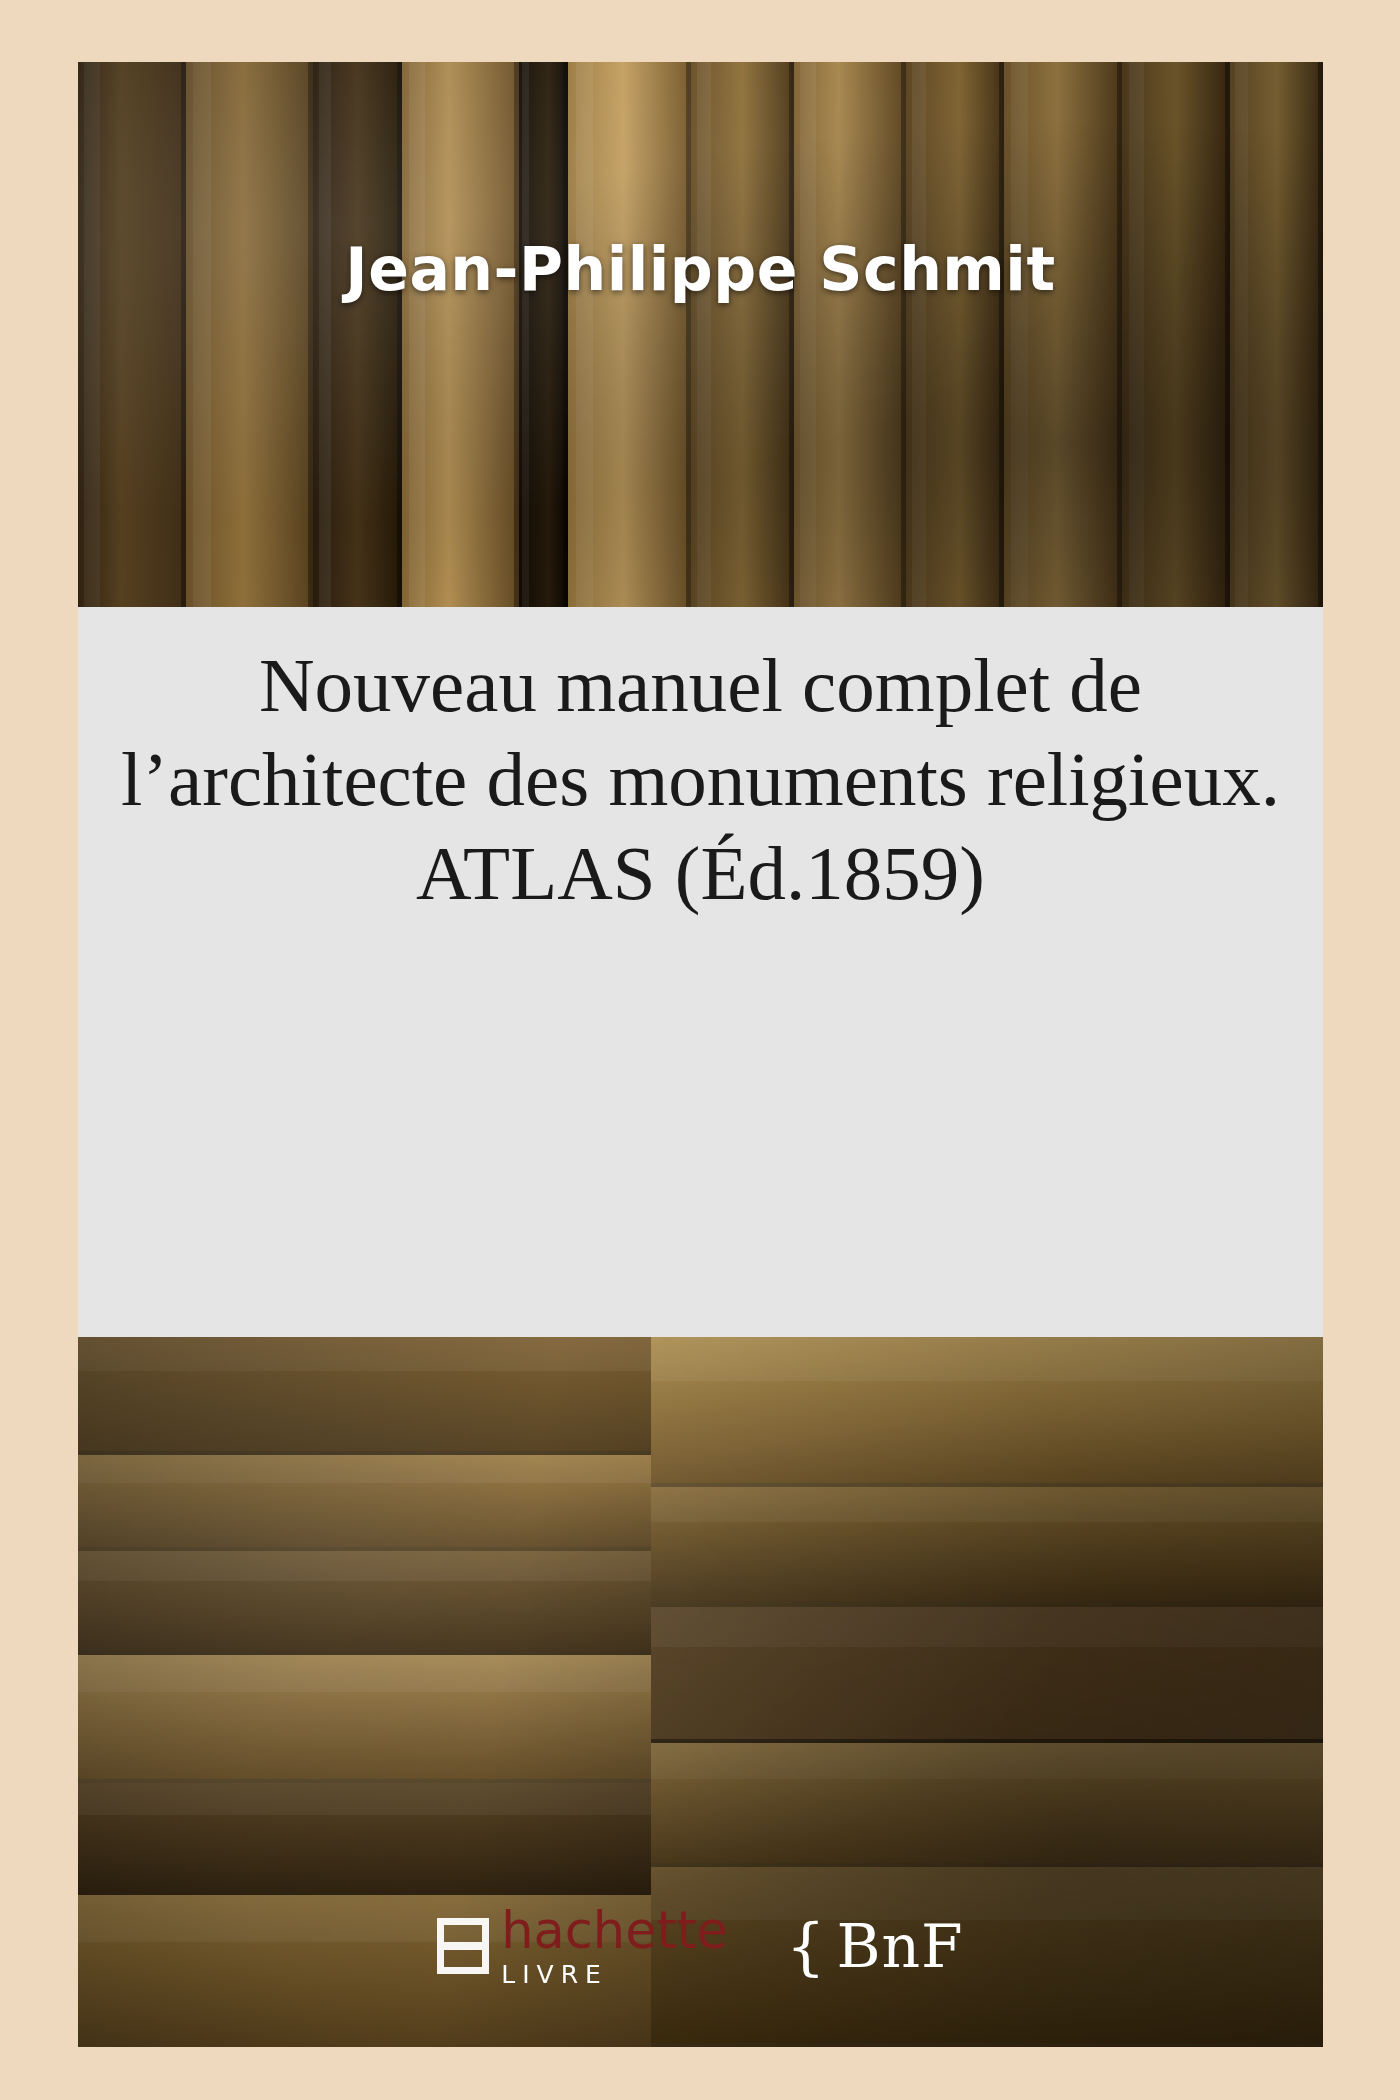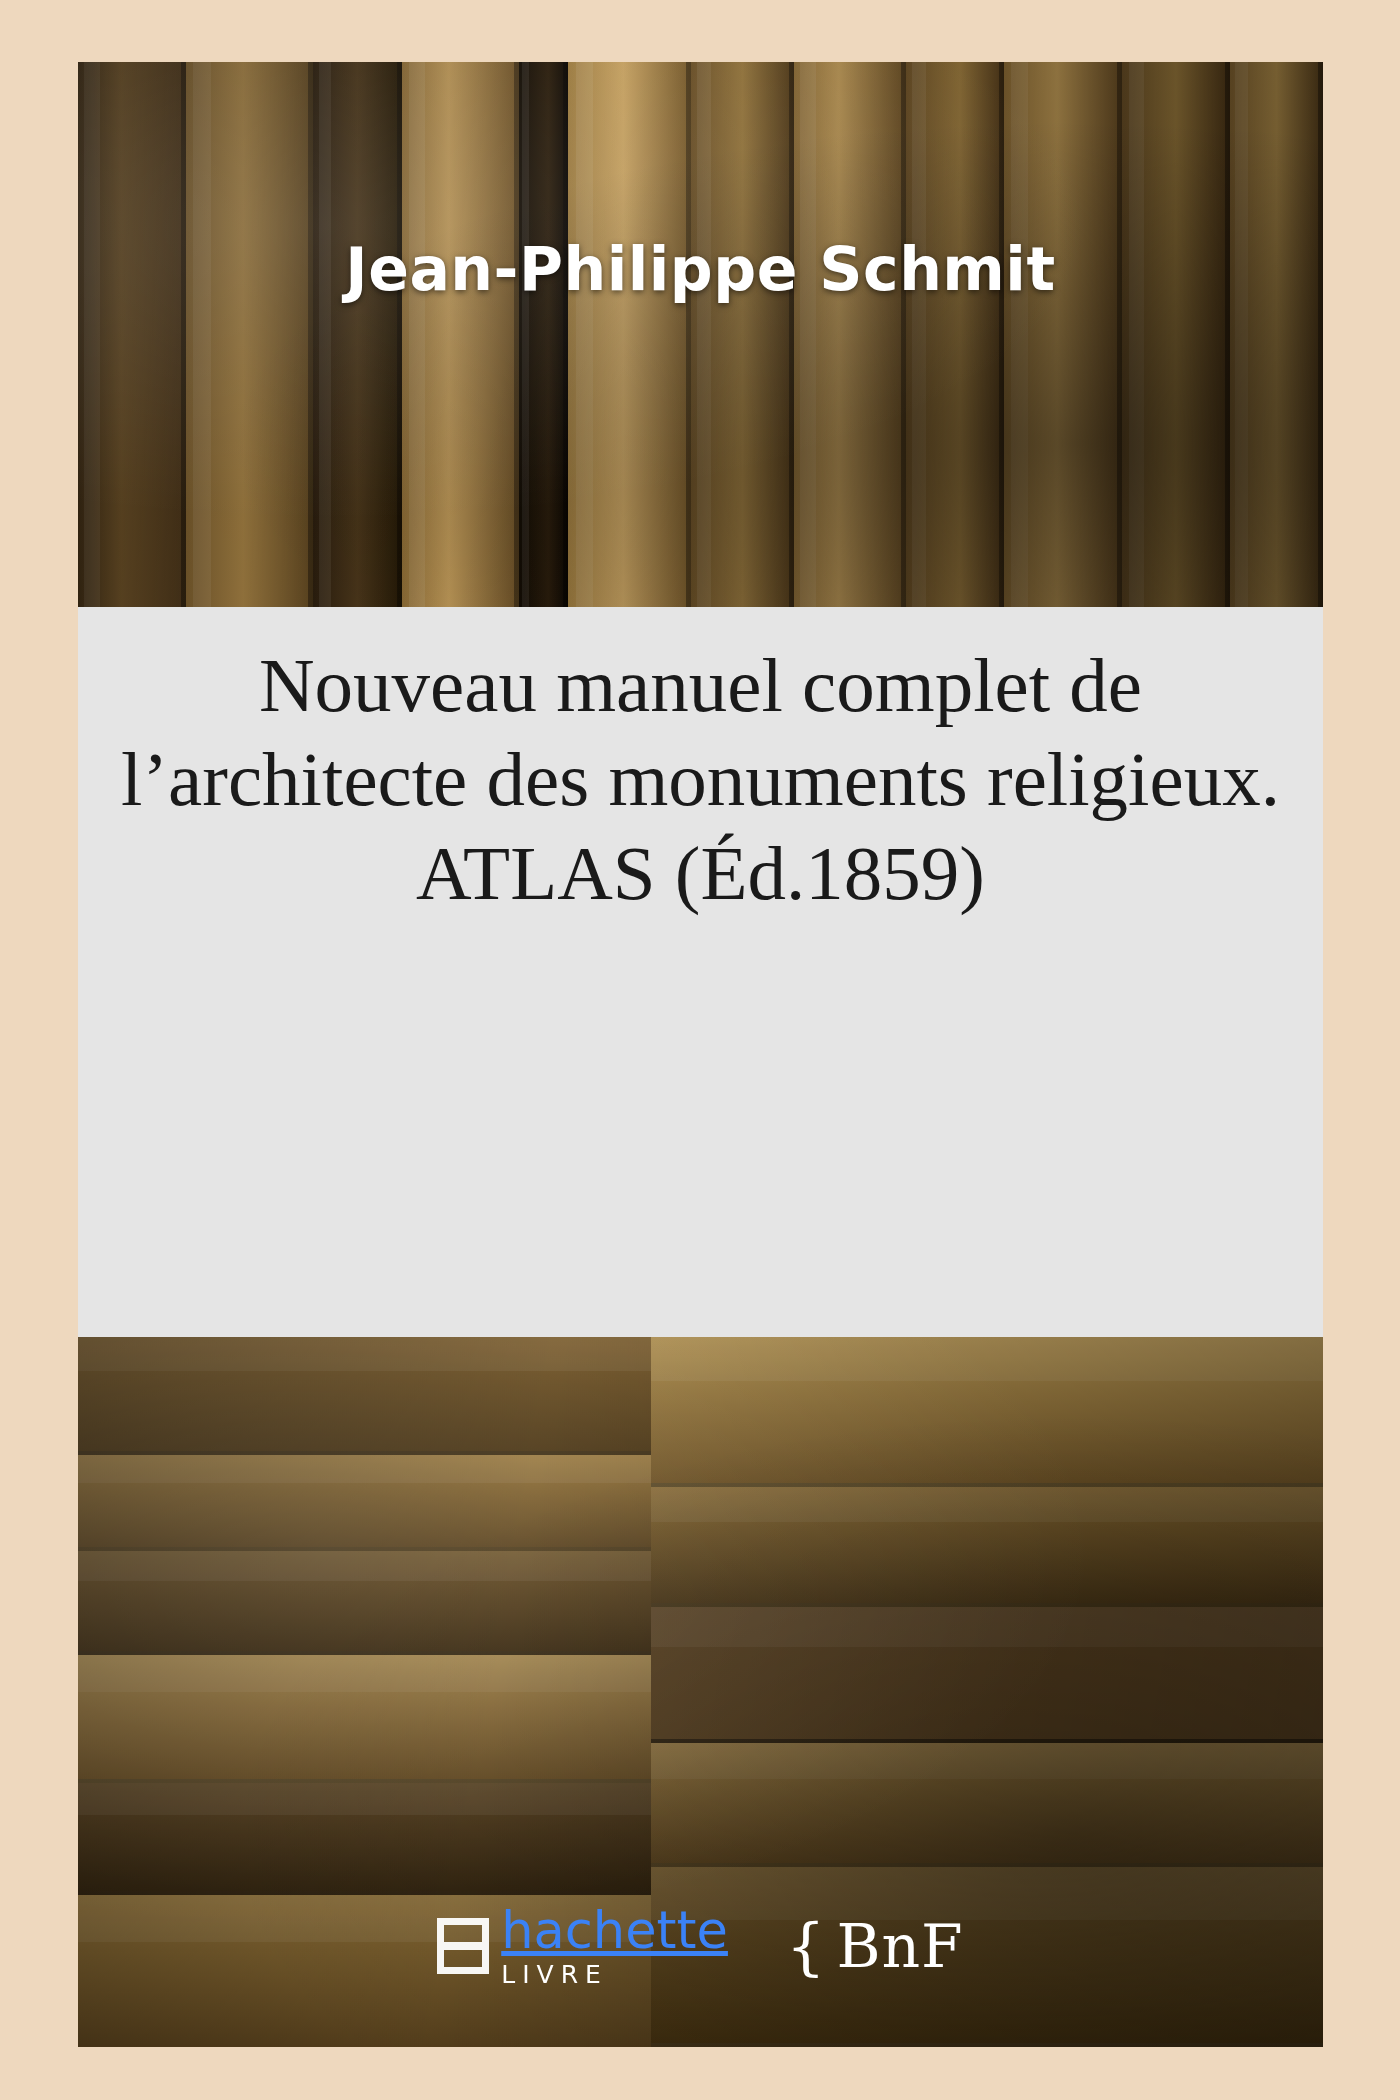--- a/index.html
+++ b/index.html
@@ -192,23 +192,22 @@
   }
   .hachette-text {
     display: flex;
     flex-direction: column;
     align-items: flex-start;
     line-height: 1;
   }
   .hachette-name {
     font-family: "DejaVu Sans", sans-serif;
     font-size: 51px;
-    color: #3b82f6;
+    color: #7f1d1d;
     letter-spacing: 0px;
-    text-decoration: underline;
   }
   .hachette-sub {
     font-family: "DejaVu Sans", sans-serif;
     font-size: 25px;
     color: #ffffff;
     letter-spacing: 7px;
     margin-top: 6px;
     text-align: center;
   }
   .bnf {

